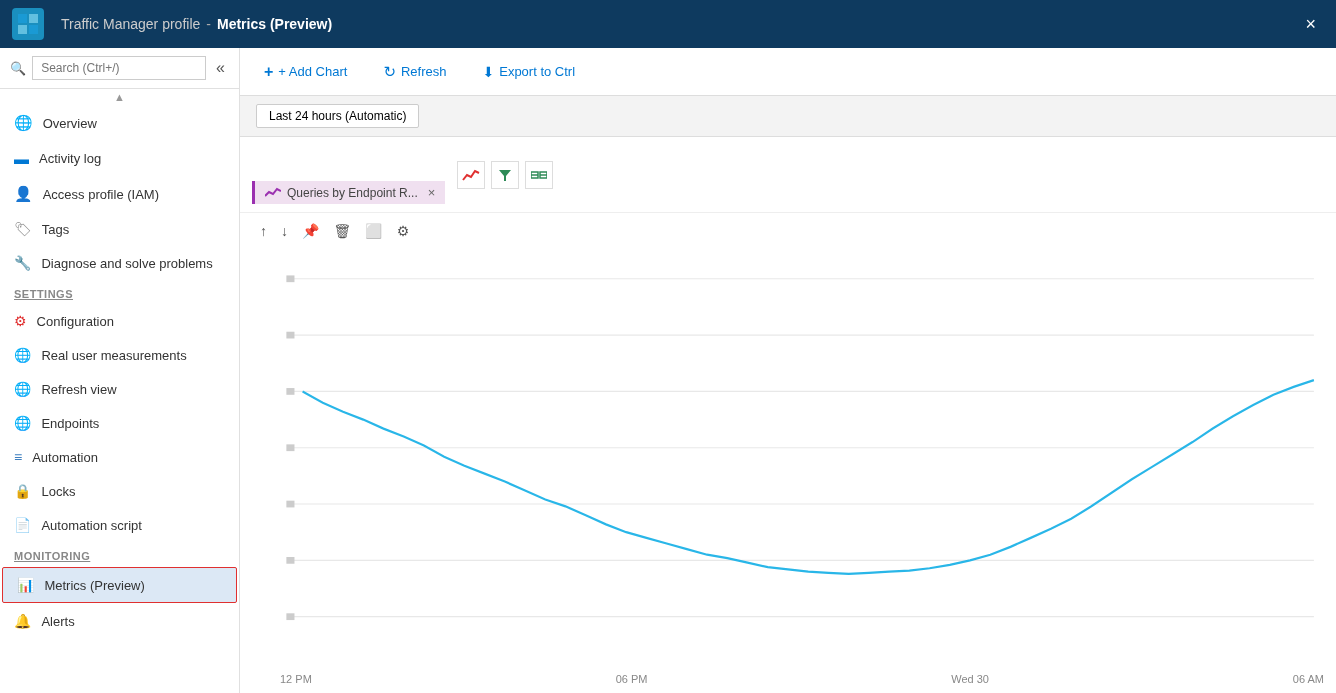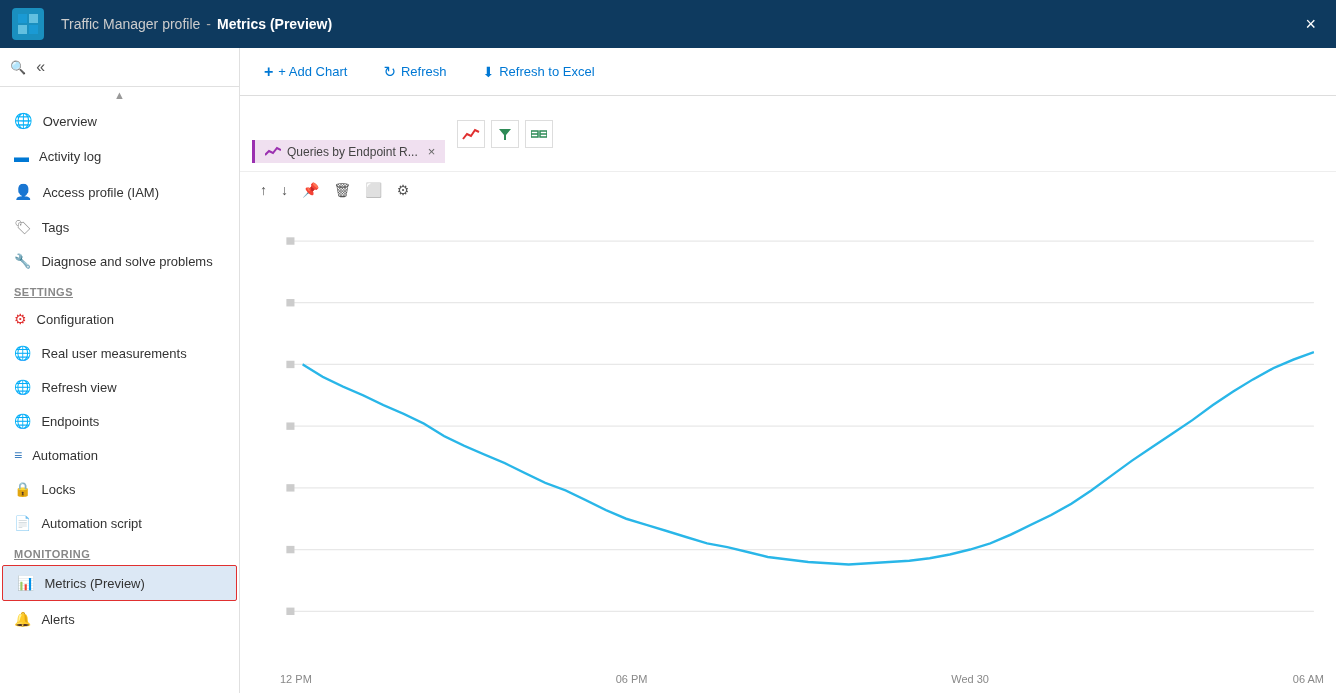--- a/index.html
+++ b/index.html
@@ -235,20 +235,21 @@
     <span class="main">Metrics (Preview)</span>
   </div>
   <div class="top-bar-close">×</div>
 </div>
 
 <div class="main-layout">
 
   <div class="sidebar">
     <div class="sidebar-search">
       <span style="color:#888;font-size:13px;">🔍</span>
+      <input type="text" placeholder="Search (Ctrl+/)" style="">
       <span class="sidebar-collapse">«</span>
     </div>
 
     <div class="sidebar-scroll-btn">▲</div>
 
     <div class="sidebar-item">
       <span style="color:#0078d4;font-size:15px;">🌐</span>
       <span>Overview</span>
     </div>
     <div class="sidebar-item">
@@ -317,24 +318,27 @@
       <div class="toolbar-btn">
         <span style="font-size:16px;font-weight:bold;">+</span>
         <span>+ Add Chart</span>
       </div>
       <div class="toolbar-btn">
         <span style="font-size:15px;">↻</span>
         <span>Refresh</span>
       </div>
       <div class="toolbar-btn">
         <span style="font-size:14px;">⬇</span>
-        <span>Refresh to Excel</span>
-      </div>
-    </div>
-
+        <span>Export to Ctrl</span>
+      </div>
+    </div>
+
+    <div class="time-filter-bar">
+      <button class="time-filter-btn">Last 24 hours (Automatic)</button>
+    </div>
 
     <div class="chart-container">
 
       <div class="chart-tabs-row">
         <div class="chart-tab-pill">
           <svg width="16" height="14" viewBox="0 0 16 14">
             <polyline points="0,10 4,6 8,8 12,3 16,5" stroke="#9b30b0" stroke-width="2" fill="none"></polyline>
           </svg>
           <span>Queries by Endpoint R...</span>
           <span class="close-x">×</span>

